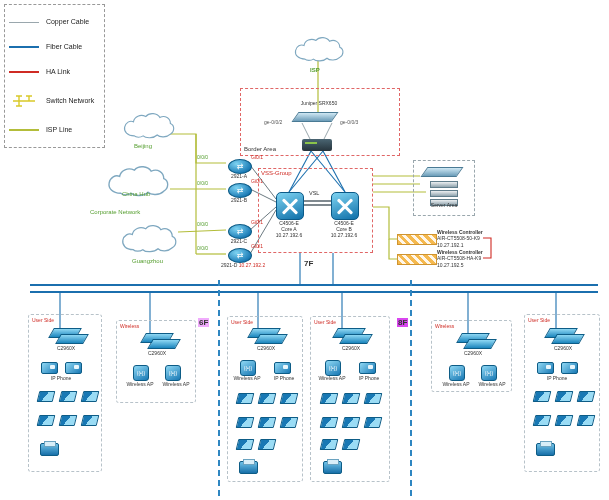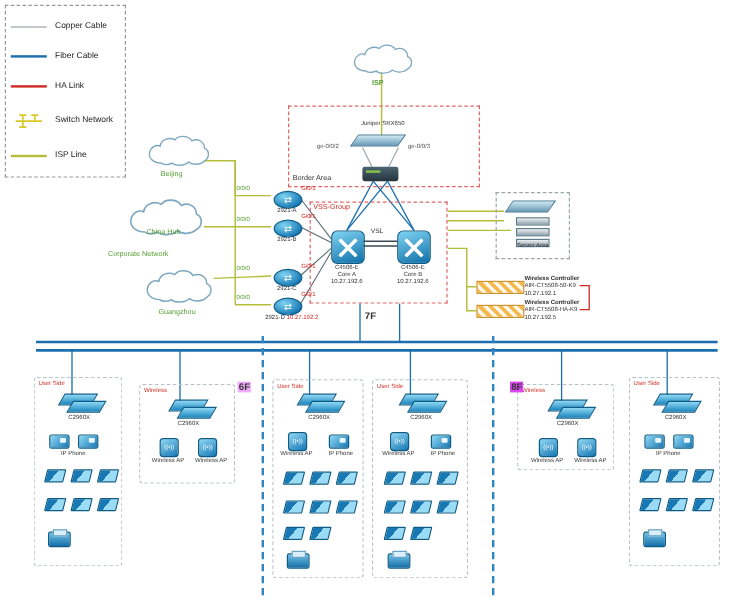--- a/index.html
+++ b/index.html
@@ -254,21 +254,21 @@
   </div>
   <div class="wlc" style="left:397px;top:254px;z-index:3"></div>
   <div class="lab" style="left:437px;top:249px;width:46px;font-size:5px;line-height:1.25;z-index:3">
     <div class="bold">Wireless Controller</div>
     <div>AIR-CT5508-HA-K9</div>
     <div>10.27.192.5</div>
   </div>
 
   <div class="lab f8" style="left:303px;top:259px;background:#fff;padding:0 1px;z-index:3">7F</div>
   <div class="lab f8" style="left:198px;top:318px;background:#f0abfc;padding:0 1px;z-index:3">6F</div>
-  <div class="lab f8" style="left:425px;top:318px;background:#d946ef;padding:0 1px;z-index:3">8F</div>
+  <div class="lab f8" style="left:397px;top:318px;background:#d946ef;padding:0 1px;z-index:3">8F</div>
 
   <div class="gbox" style="left:28px;top:314px;width:74px;height:158px;z-index:2">
     <div class="lab f5 red" style="left:3px;top:3px">User Side</div>
     <div class="sw3d" style="left:22px;top:13px"></div>
     <div class="sw3d" style="left:29px;top:19px"></div>
     <div class="lab f5 center" style="left:10px;top:31px;width:54px">C2960X</div>
     <div class="phone" style="left:12px;top:47px"></div>
     <div class="phone" style="left:36px;top:47px"></div>
     <div class="lab f5 center" style="left:10px;top:61px;width:44px">IP Phone</div>
     <div class="deskrow" style="left:9px;top:76px">

